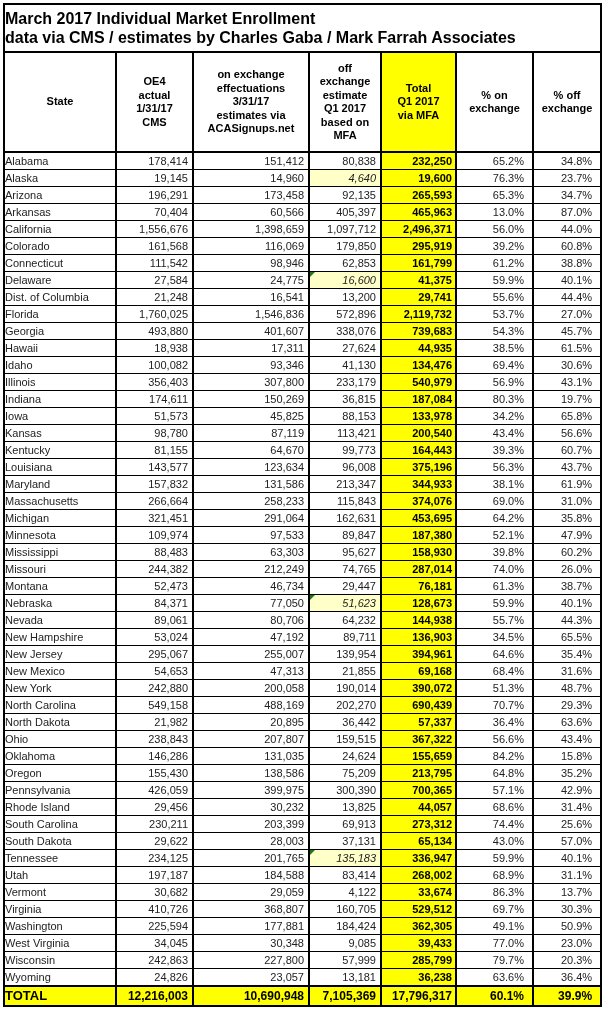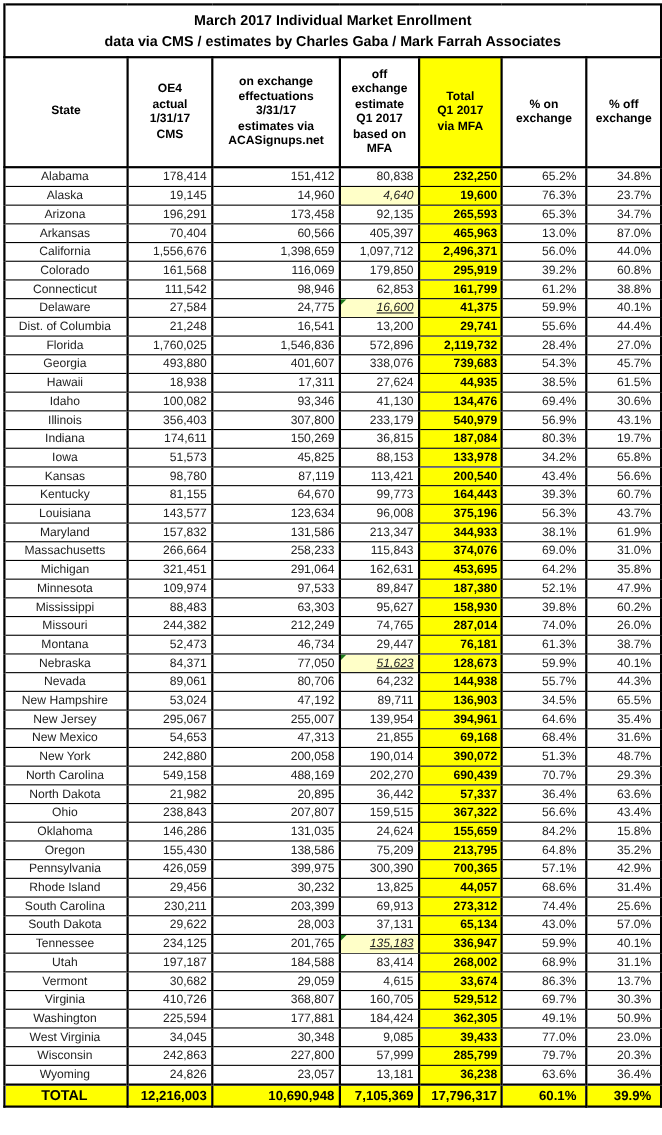--- a/index.html
+++ b/index.html
@@ -27,23 +27,23 @@
     border-right: 2px solid var(--grid, #000);
     border-top: 1px solid var(--grid, #000);
     border-bottom: 1px solid var(--grid, #000);
     padding: 0;
     overflow: hidden;
     color: var(--text, #222);
   }
   
   .title-row th {
     height: 42px;
-    text-align: center;
+    text-align: left;
     vertical-align: middle;
-    font-size: 13px;
+    font-size: 16px;
     font-weight: bold;
     line-height: 19px;
     color: #000;
     border-bottom: 2px solid var(--grid, #000);
     padding: 2px 0;
   }
   
   .header-row th {
     height: 98px;
     text-align: center;
@@ -56,36 +56,36 @@
     border-bottom: 2px solid var(--grid, #000);
   }
   .hl { background: var(--hl, #FFFF00); }
   
   tbody td {
     height: 16px;
     line-height: 16px;
     font-size: 11px;
     white-space: nowrap;
   }
-  .cell-state  { text-align: center; padding-right: 2px; }
+  .cell-state  { text-align: left; padding-right: 2px; }
   .cell-num    { text-align: right; padding-right: 4px; }
   .cell-total  {
     text-align: right;
     padding-right: 3px;
     font-weight: bold;
     color: #000;
     background: var(--hl, #FFFF00);
   }
   .cell-pct    { text-align: right; padding-right: 8px; }
   
   .estimate {
     background: var(--est, #FFFFC8);
     font-style: italic;
   }
-  .flag { position: relative; text-decoration: underline; }
+  .flag { position: relative; }
   .flag::before {
     content: "";
     position: absolute;
     top: 0; left: 0;
     width: 0; height: 0;
     border-top: 5px solid var(--flag, #1E7A1E);
     border-right: 5px solid transparent;
   }
   
   .total-row td {
@@ -228,21 +228,21 @@
     <td class="cell-total">29,741</td>
     <td class="cell-pct">55.6%</td>
     <td class="cell-pct">44.4%</td>
   </tr>
         <tr>
     <td class="cell-state">Florida</td>
     <td class="cell-num">1,760,025</td>
     <td class="cell-num">1,546,836</td>
     <td class="cell-num">572,896</td>
     <td class="cell-total">2,119,732</td>
-    <td class="cell-pct">28.4%</td>
+    <td class="cell-pct">53.7%</td>
     <td class="cell-pct">27.0%</td>
   </tr>
         <tr>
     <td class="cell-state">Georgia</td>
     <td class="cell-num">493,880</td>
     <td class="cell-num">401,607</td>
     <td class="cell-num">338,076</td>
     <td class="cell-total">739,683</td>
     <td class="cell-pct">54.3%</td>
     <td class="cell-pct">45.7%</td>
@@ -532,21 +532,21 @@
     <td class="cell-num">184,588</td>
     <td class="cell-num">83,414</td>
     <td class="cell-total">268,002</td>
     <td class="cell-pct">68.9%</td>
     <td class="cell-pct">31.1%</td>
   </tr>
         <tr>
     <td class="cell-state">Vermont</td>
     <td class="cell-num">30,682</td>
     <td class="cell-num">29,059</td>
-    <td class="cell-num">4,615</td>
+    <td class="cell-num">4,122</td>
     <td class="cell-total">33,674</td>
     <td class="cell-pct">86.3%</td>
     <td class="cell-pct">13.7%</td>
   </tr>
         <tr>
     <td class="cell-state">Virginia</td>
     <td class="cell-num">410,726</td>
     <td class="cell-num">368,807</td>
     <td class="cell-num">160,705</td>
     <td class="cell-total">529,512</td>

